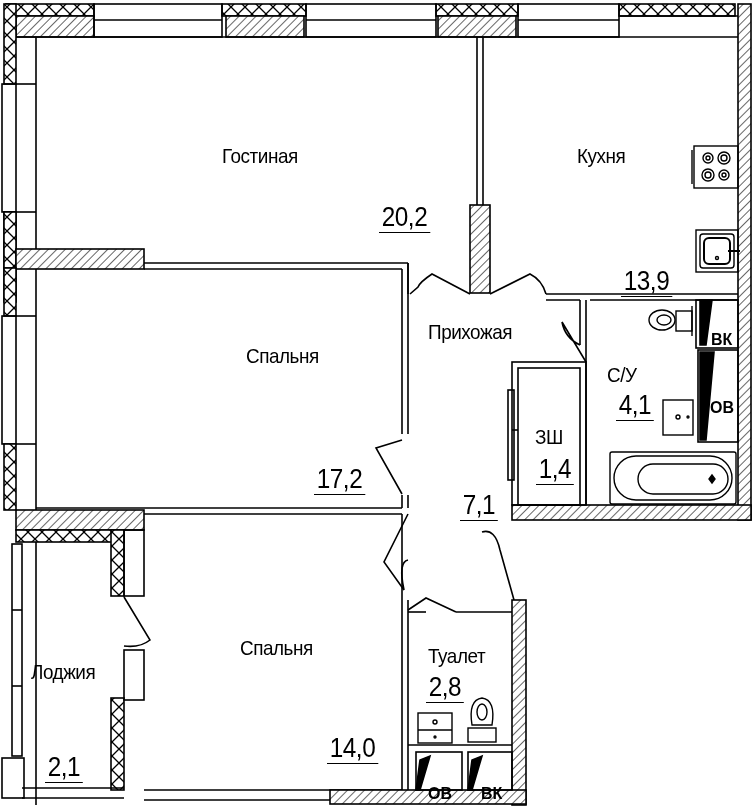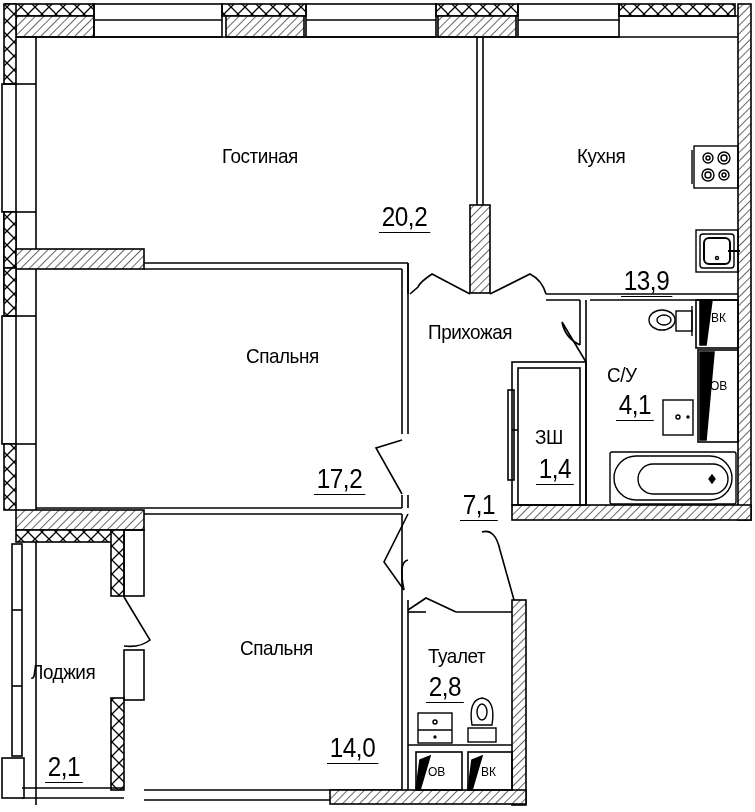--- a/index.html
+++ b/index.html
@@ -1,21 +1,21 @@
 <!DOCTYPE html>
 <html><head>
 <meta charset="utf-8">
 <style>
   html,body{margin:0;padding:0;background:#fff;}
   body{width:755px;height:812px;overflow:hidden;font-family:"Liberation Sans",sans-serif;}
   #plan{position:absolute;left:0;top:0;width:755px;height:812px;}
   .lbl{position:absolute;font-family:"Liberation Sans",sans-serif;color:#000;white-space:nowrap;letter-spacing:-0.5px;}
   .name{font-size:21px;transform:scaleX(0.9);transform-origin:left top;}
   .area{font-size:27px;transform:scaleX(0.9);transform-origin:left top;border-bottom:1.5px solid #000;line-height:30px;padding:0 3px;}
-  .tag{position:absolute;font-family:"Liberation Sans",sans-serif;font-weight:normal;font-size:12px;color:#000;}
+  .tag{position:absolute;font-family:"Liberation Sans",sans-serif;font-weight:bold;font-size:16px;color:#000;margin-top:20px;}
 </style>
 </head>
 <body>
 
 <svg id="plan" viewBox="0 0 755 812" xmlns="http://www.w3.org/2000/svg">
   <defs>
     <pattern id="hatch" patternUnits="userSpaceOnUse" width="6" height="6" patternTransform="rotate(45)">
       <rect width="6" height="6" fill="#fff"></rect>
       <line x1="0" y1="0" x2="0" y2="6" stroke="#000" stroke-width="1.2"></line>
     </pattern>

